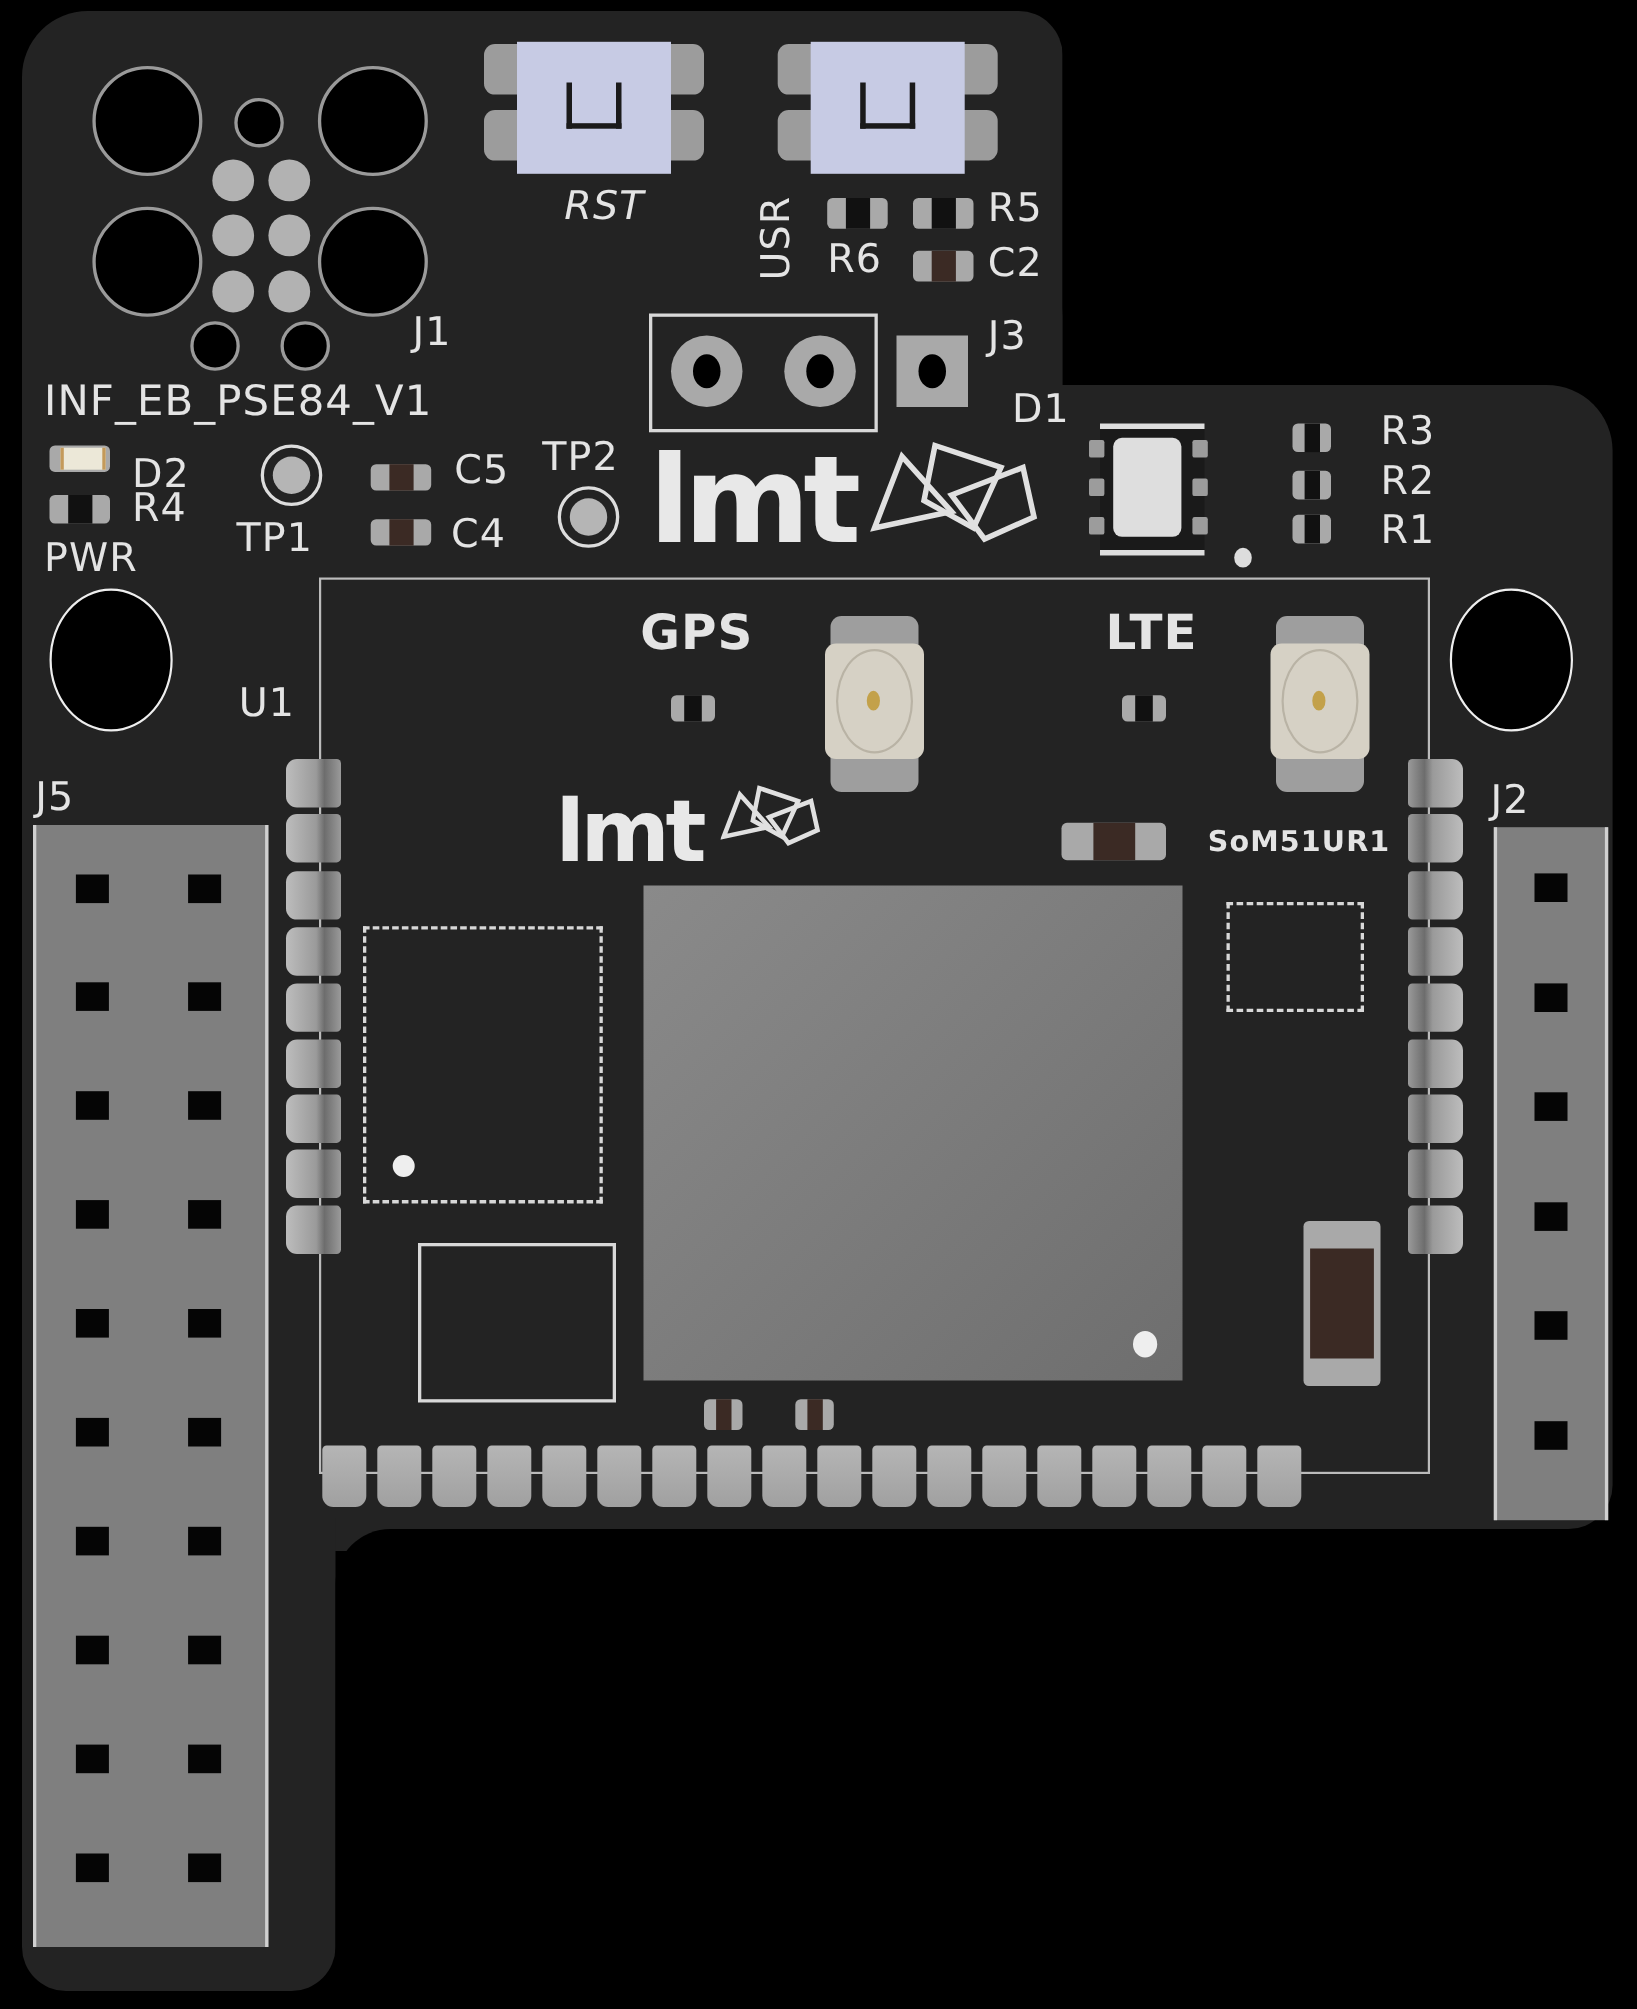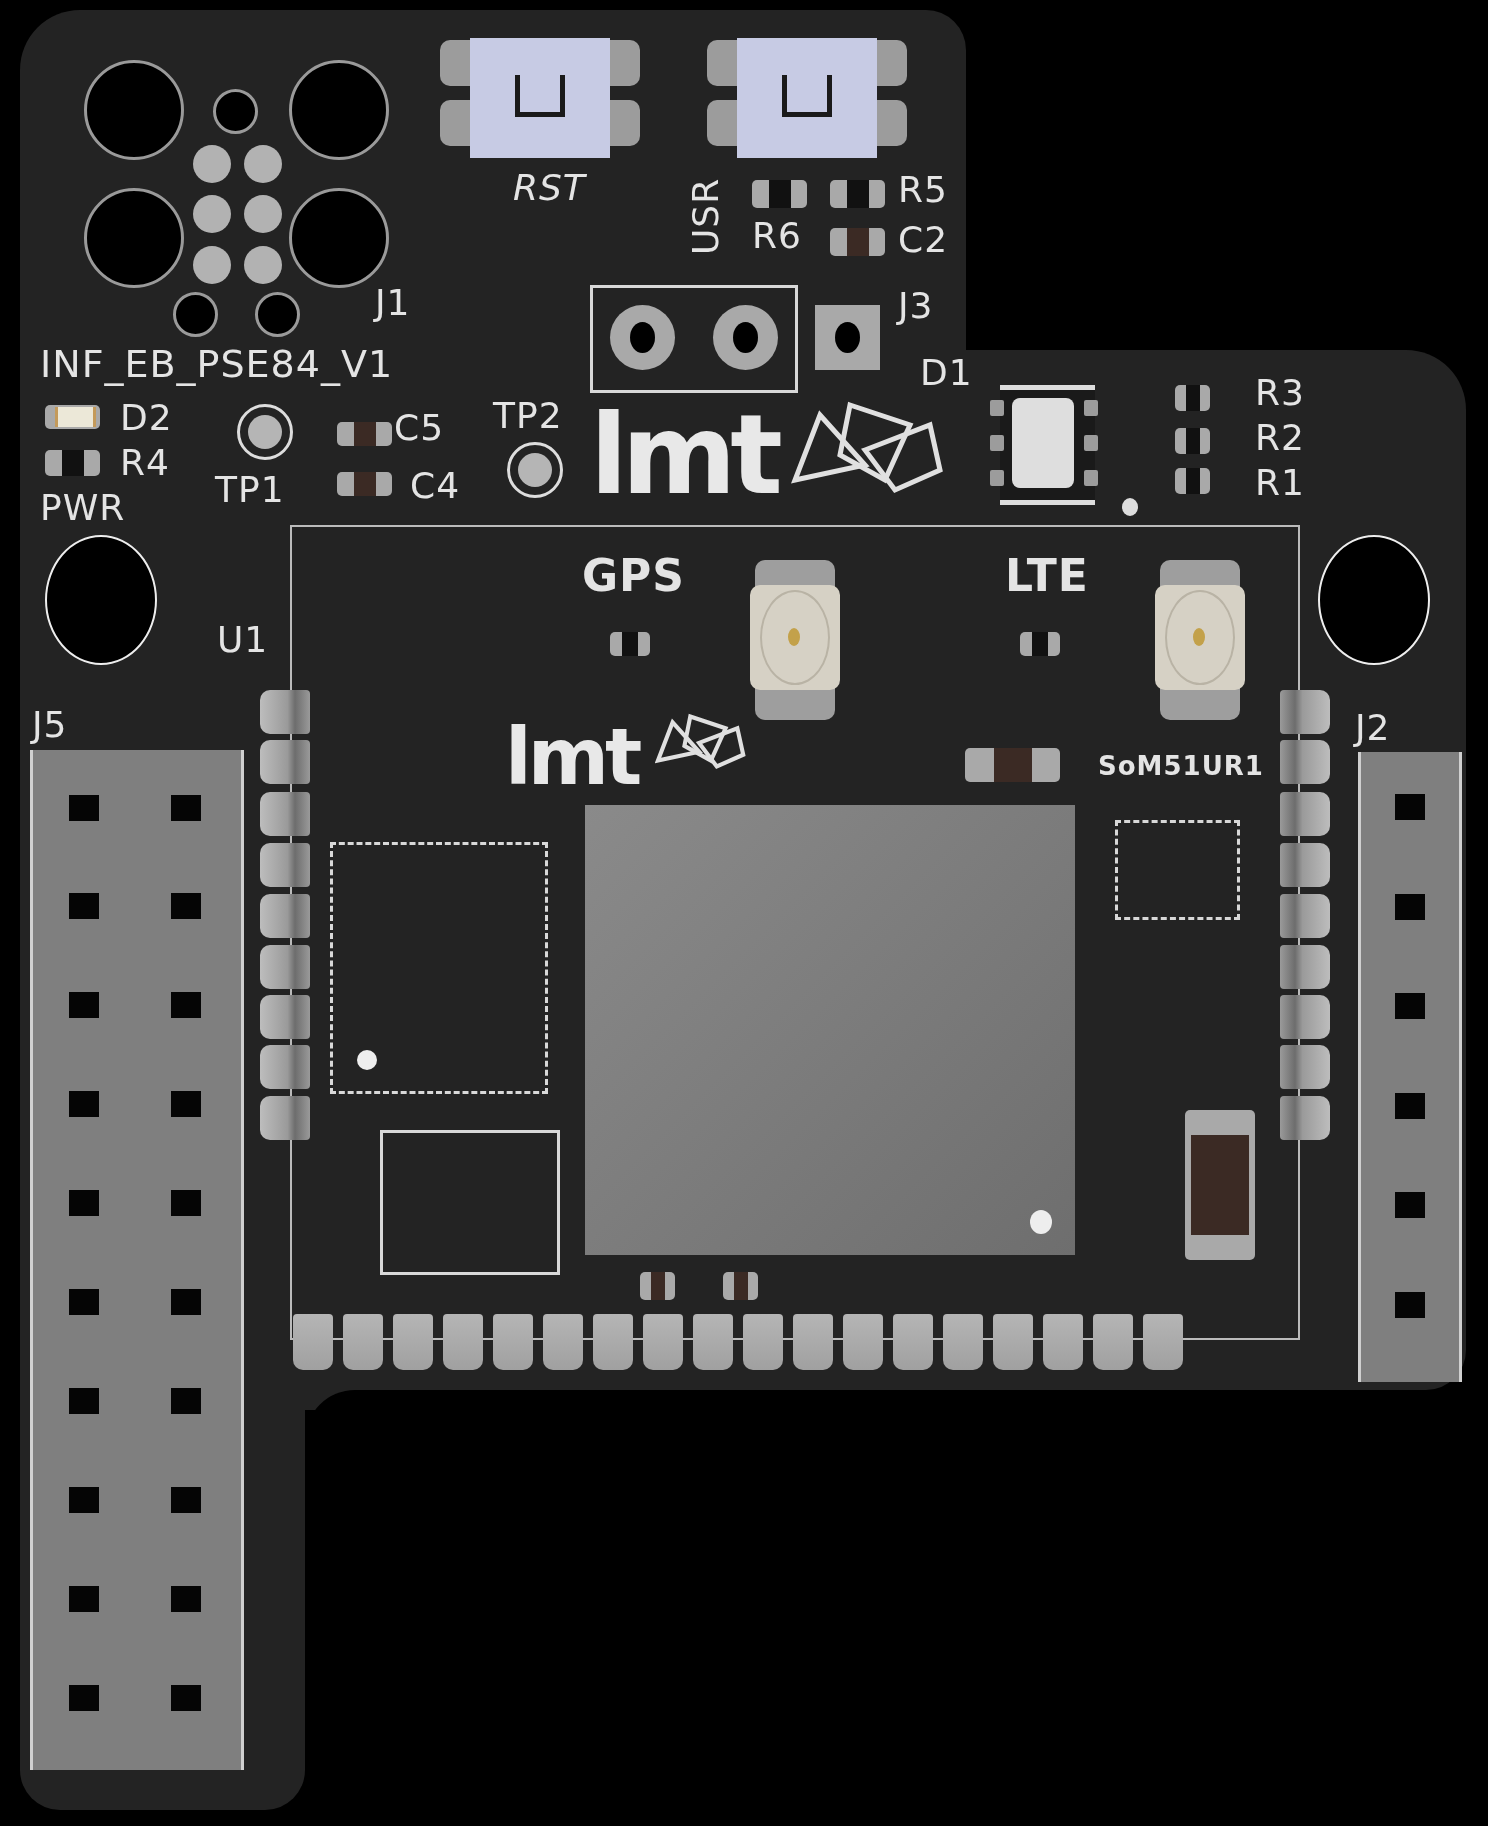--- a/index.html
+++ b/index.html
@@ -110,34 +110,34 @@
   </div>
 <div class="silk" style="left:1255px;top:420px;">R2</div>
 <div class="smd res" style="left:1175px;top:468px;width:35px;height:26px;">
     <div class="body"></div>
   </div>
 <div class="silk" style="left:1255px;top:465px;">R1</div>
 
 <div class="abs" style="left:45px;top:405px;width:55px;height:24px;border-radius:5px;background:#a9a9a9;">
     <div class="abs" style="left:10px;top:2px;width:35px;height:20px;background:#ece8d8;border-left:3px solid #c49a5a;border-right:3px solid #c49a5a;"></div>
   </div>
-<div class="silk" style="left:120px;top:400px;text-align:center;">D2</div>
+<div class="silk" style="left:120px;top:414px;text-align:center;">D2</div>
 <div class="smd res" style="left:45px;top:450px;width:55px;height:26px;">
     <div class="body"></div>
   </div>
 <div class="silk" style="left:120px;top:445px;">R4</div>
 <div class="silk" style="left:40px;top:490px;">PWR</div>
 <div class="abs" style="left:237px;top:404px;width:56px;height:56px;border-radius:50%;border:3px solid #ddd;box-sizing:border-box;">
     <div class="abs" style="left:8px;top:8px;width:34px;height:34px;border-radius:50%;background:#b5b5b5;"></div>
   </div>
 <div class="silk" style="left:215px;top:472px;">TP1</div>
 <div class="smd cap" style="left:337px;top:422px;width:55px;height:24px;">
     <div class="body"></div>
   </div>
-<div class="silk" style="left:394px;top:410px;">C5</div>
+<div class="silk" style="left:413px;top:410px;">C5</div>
 <div class="smd cap" style="left:337px;top:472px;width:55px;height:24px;">
     <div class="body"></div>
   </div>
 <div class="silk" style="left:410px;top:468px;">C4</div>
 <div class="silk" style="left:493px;top:398px;">TP2</div>
 <div class="abs" style="left:507px;top:442px;width:56px;height:56px;border-radius:50%;border:3px solid #ddd;box-sizing:border-box;">
     <div class="abs" style="left:8px;top:8px;width:34px;height:34px;border-radius:50%;background:#b5b5b5;"></div>
   </div>
 <div class="hole" style="left:45px;top:535px;width:112px;height:130px;border:2px solid #eee;"></div>
 <div class="hole" style="left:1318px;top:535px;width:112px;height:130px;border:2px solid #eee;"></div>

